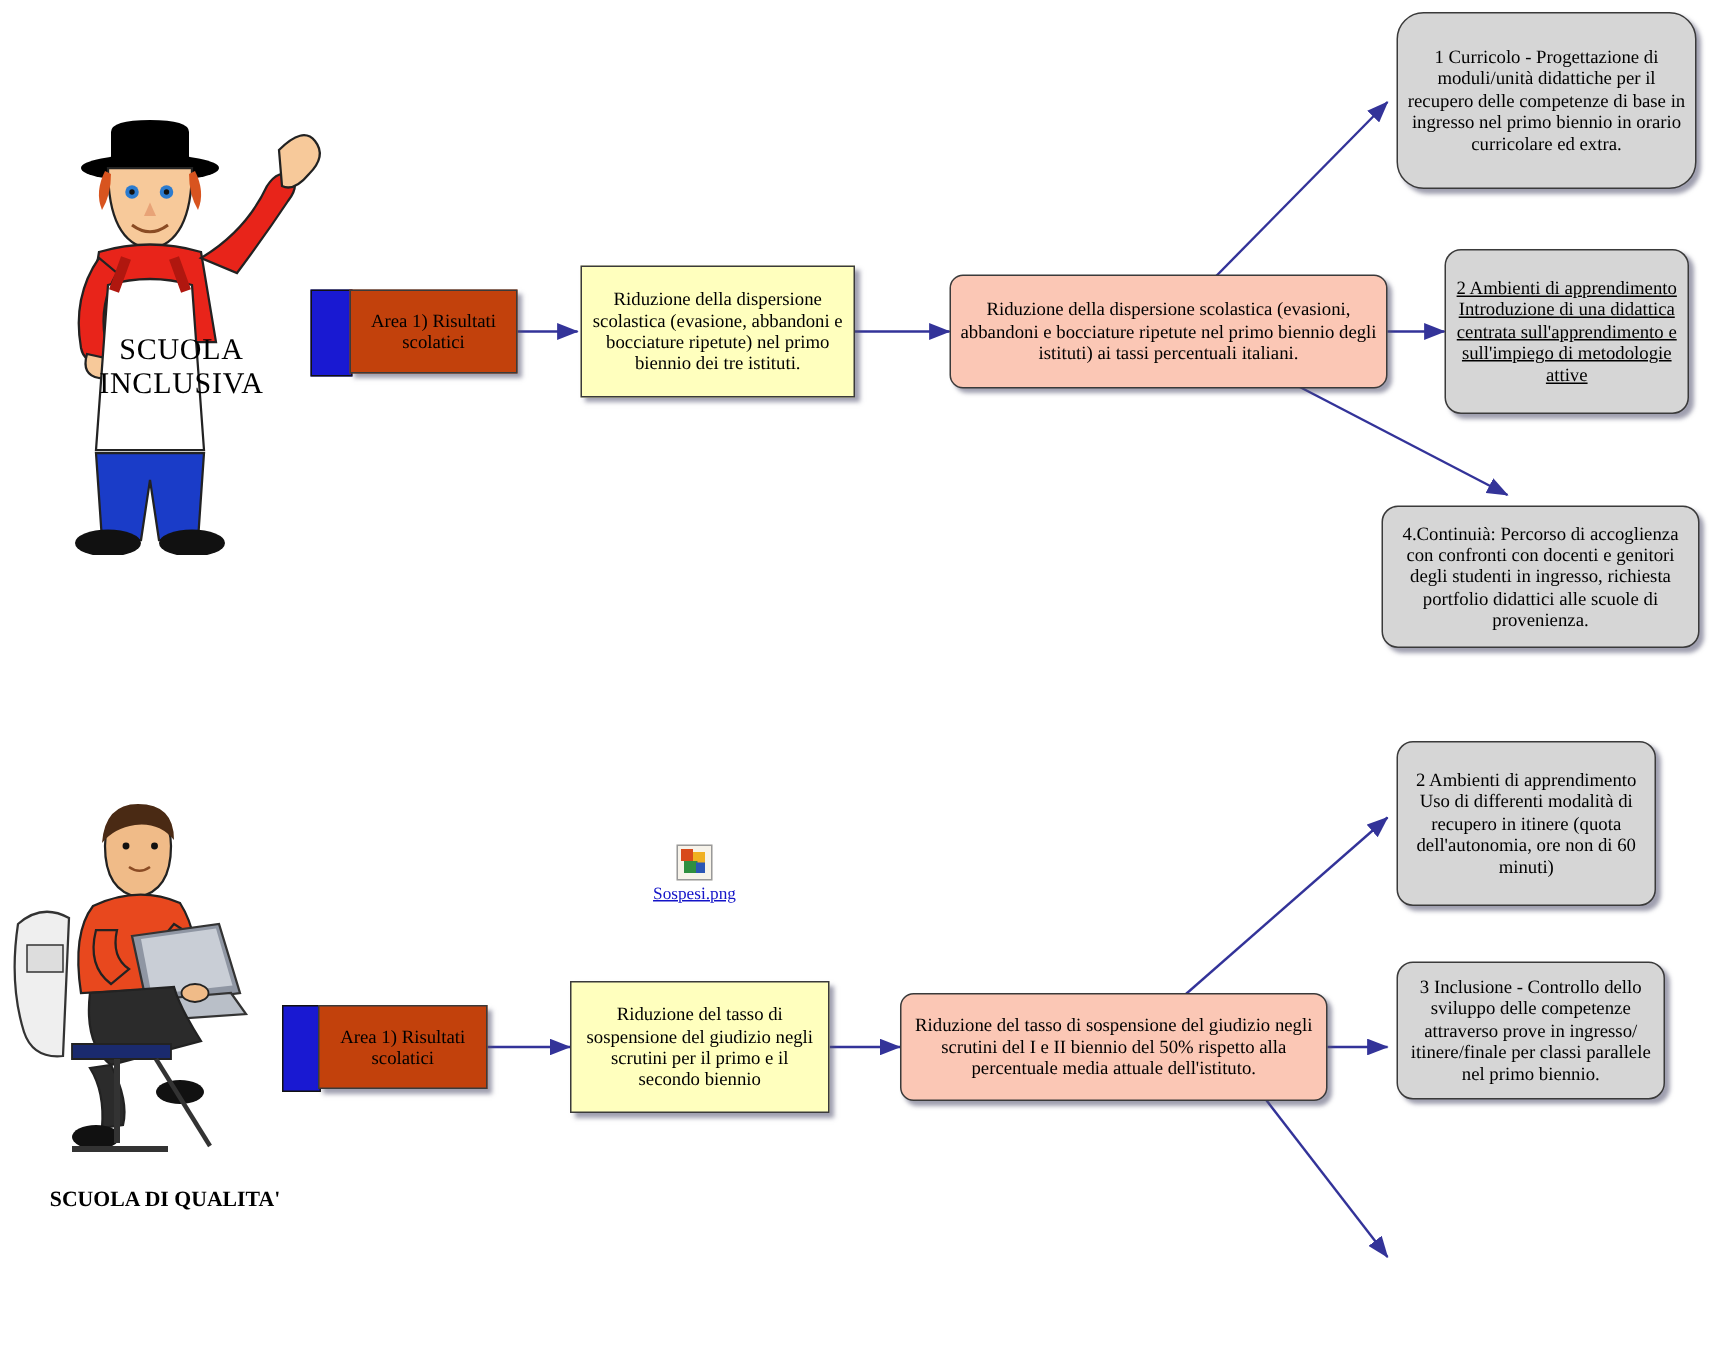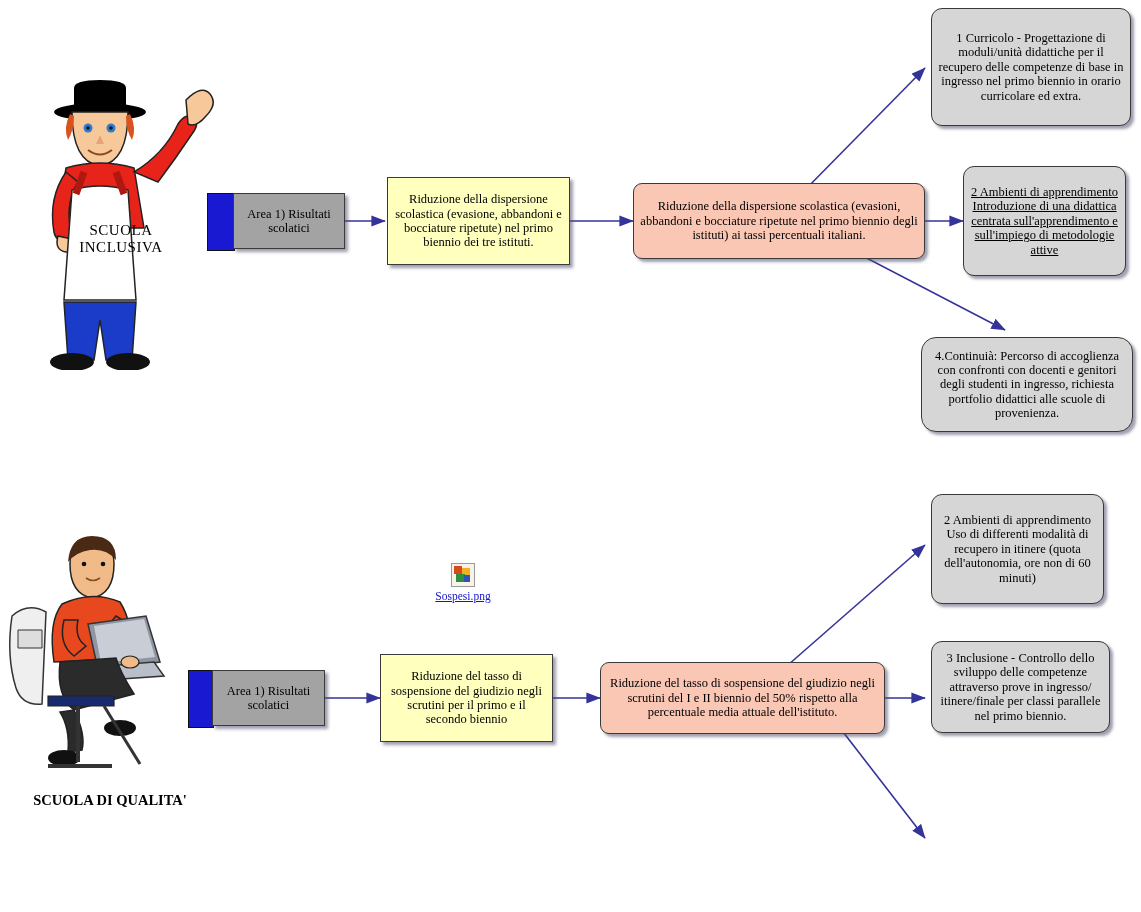--- a/index.html
+++ b/index.html
@@ -33,21 +33,21 @@
     align-items: center;
     justify-content: center;
     text-align: center;
     line-height: 1.15;
     border: 1px solid #333;
     box-shadow: 3px 3px 3px rgba(80,80,110,0.55);
   }
   .node-inner { padding: 2px 6px; width: 100%; }
 
   .n-green {
-    background: #a3a3a3;
+    background: #c2410c;
     border: 1px solid #3a3a3a;
     font-size: 12.5px;
   }
   .n-yellow {
     background: #ffffbe;
     border: 1px solid #3a3a3a;
     font-size: 12.5px;
   }
   .n-salmon {
     background: #fbc7b5;
@@ -65,21 +65,21 @@
     position: absolute;
     background: #1919d2;
     border: 1px solid #111;
   }
   .label-caption {
     position: absolute;
     text-align: center;
     font-family: "Liberation Serif", serif;
   }
   .caption-1 {
-    font-size: 15px;
+    font-size: 20px;
     letter-spacing: 0.5px;
   }
   .caption-2 {
     font-size: 14.5px;
     font-weight: bold;
   }
   .file-icon-wrap {
     position: absolute;
     text-align: center;
     width: 120px;
@@ -219,27 +219,27 @@
   </div>
 
   <div class="node n-salmon" style="left:633px; top:183px; width:292px; height:76px;">
     <div class="node-inner">Riduzione della dispersione scolastica (evasioni, abbandoni e bocciature ripetute nel primo biennio degli istituti) ai tassi percentuali italiani.</div>
   </div>
 
   <div class="node n-yellow" style="left:387px; top:177px; width:183px; height:88px;">
     <div class="node-inner">Riduzione della dispersione scolastica (evasione, abbandoni e bocciature ripetute) nel primo biennio dei tre istituti.</div>
   </div>
 
-  <div class="node n-grey" style="left:931px; top:8px; width:200px; height:118px;">
+  <div class="node n-grey" style="left:931px; top:8px; width:200px; height:118px;border-radius:18px;">
     <div class="node-inner">1 Curricolo - Progettazione di moduli/unità didattiche per il recupero delle competenze di base in ingresso nel primo biennio in orario curricolare ed extra.</div>
   </div>
   <div class="node n-grey" style="left:963px; top:166px; width:163px; height:110px;text-decoration:underline;">
     <div class="node-inner">2 Ambienti di apprendimento Introduzione di una didattica centrata sull'apprendimento e sull'impiego di metodologie attive</div>
   </div>
-  <div class="node n-grey" style="left:921px; top:337px; width:212px; height:95px;border-radius:15px;">
+  <div class="node n-grey" style="left:921px; top:337px; width:212px; height:95px;">
     <div class="node-inner">4.Continuià: Percorso di accoglienza con confronti con docenti e genitori degli studenti in ingresso,  richiesta portfolio didattici alle scuole di provenienza.</div>
   </div>
 
   <div class="file-icon-wrap" style="left:403px; top:563px;">
     <span class="file-icon">
       <i style="left:2px; top:2px; width:8px; height:8px; background:#d84a1b;"></i>
       <i style="left:10px; top:4px; width:8px; height:8px; background:#f0b021;"></i>
       <i style="left:4px; top:10px; width:9px; height:8px; background:#2f8f3f;"></i>
       <i style="left:12px; top:11px; width:6px; height:7px; background:#2b56b5;"></i>
     </span>

